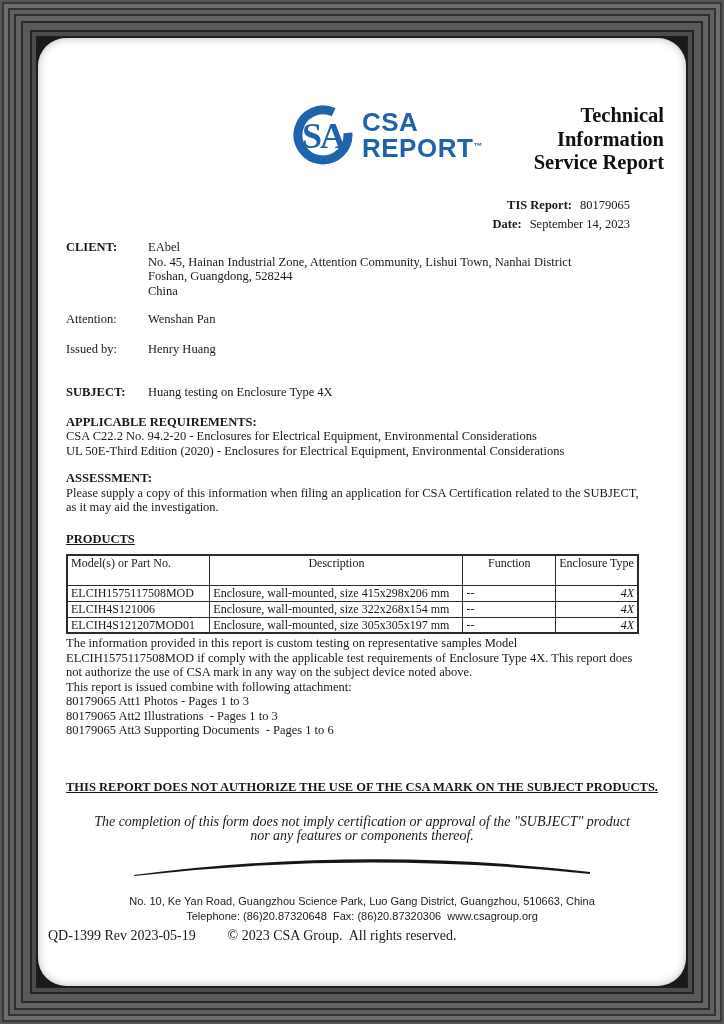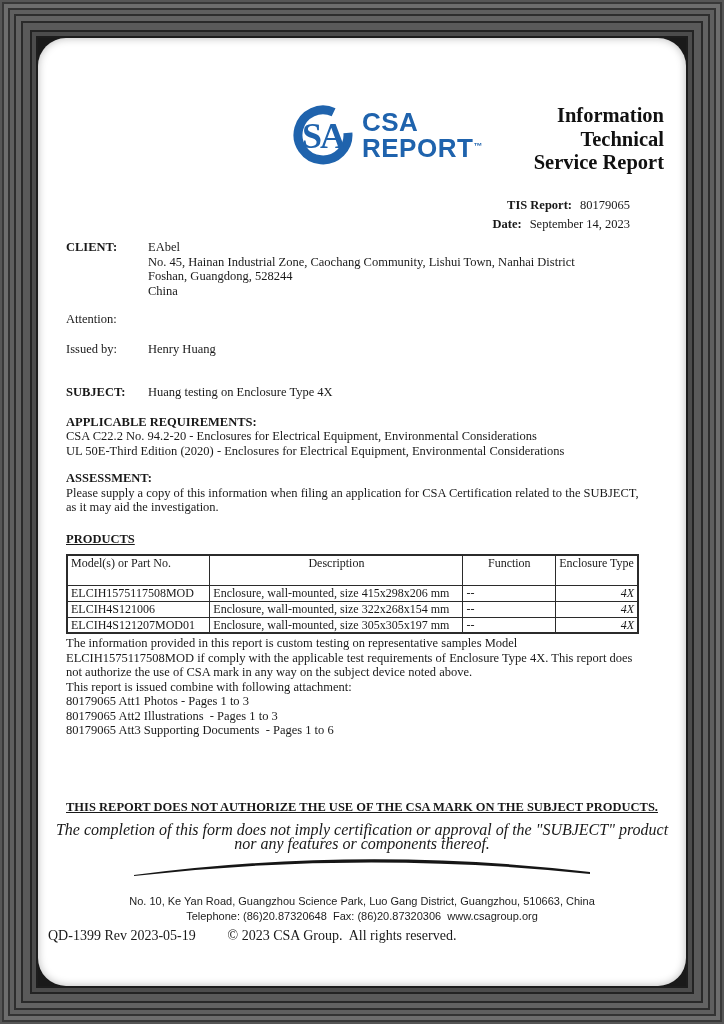--- a/index.html
+++ b/index.html
@@ -60,23 +60,23 @@
   .col-desc  { width:271px; text-align:center; }
   .col-func  { width:97px;  text-align:center; }
   .col-encl  { width:85px;  text-align:center; }
   td.col-desc, td.col-func { text-align:left; }
   td.col-encl { text-align:right;font-style:italic; }
 
   .notes { margin-top:2px; }
   .notes .ln { white-space:pre-wrap; }
 
   
-  .disclaimer { position:absolute; top:762px; left:0; right:0; text-align:center; }
+  .disclaimer { position:absolute; top:742px; left:0; right:0; text-align:center; }
   .disclaimer .bold-line { font-size:12.5px; font-weight:bold; text-decoration:underline; }
-  .disclaimer .ital { margin-top:8px; font-size:16px; font-style:italic; line-height:14px; }
+  .disclaimer .ital { margin-top:20px; font-size:14px; font-style:italic; line-height:14px; }
 
   .swoosh { position:absolute; top:815px; left:50%; transform:translateX(-50%); }
 
   .footer-address { position:absolute; top:856px; left:0; right:0; text-align:center;
     font-family:"Liberation Sans", sans-serif; font-size:11px; line-height:14.5px; color:#1c1c1c; }
   .footer-address .ln { white-space:pre-wrap; }
 
   .footer-row { position:absolute; top:890px; left:0; right:0; font-size:14px; }
   .form-code { position:absolute; left:10px; top:0; }
   .copyright { text-align:center; white-space:pre-wrap; margin-right:40px; }
@@ -105,44 +105,45 @@
           <path d="M 42.6 10.3 A 25 25 0 1 0 56.9 30.8" fill="none" stroke="#1f63ad" stroke-width="9"></path>
           <text x="32" y="46" text-anchor="middle" font-family="Liberation Serif, serif" font-weight="bold" font-size="36" fill="#1f63ad" letter-spacing="-2">SA</text>
         </svg>
         <div class="logo-wordmark">
           <div>CSA</div>
           <div><span>REPORT</span><sup>™</sup></div>
         </div>
       </div>
 
       <div class="doc-title">
+        <div>Technical</div>
         <div>Information</div>
-        <div>Technical</div>
         <div>Service Report</div>
       </div>
 
       <div class="meta">
         <div><b>TIS Report:</b><span>80179065</span></div>
         <div><b>Date:</b><span>September 14, 2023</span></div>
       </div>
 
       <div class="content">
 
         <div class="lrow">
           <div class="lab b">CLIENT:</div>
           <div>
             <div>EAbel</div>
-            <div>No. 45, Hainan Industrial Zone, Caochang Community, Lishui Town, Nanhai District</div>
+            <div>No. 45, Hainan Industrial Zone, Attention Community, Lishui Town, Nanhai District</div>
             <div>Foshan, Guangdong, 528244</div>
             <div>China</div>
           </div>
         </div>
 
         <div class="lrow row-attention">
           <div class="lab">Attention:</div>
+          <div>Wenshan Pan</div>
         </div>
 
         <div class="lrow row-issued">
           <div class="lab">Issued by:</div>
           <div>Henry Huang</div>
         </div>
 
         <div class="lrow row-subject">
           <div class="lab b">SUBJECT:</div>
           <div>Huang testing on Enclosure Type 4X</div>

